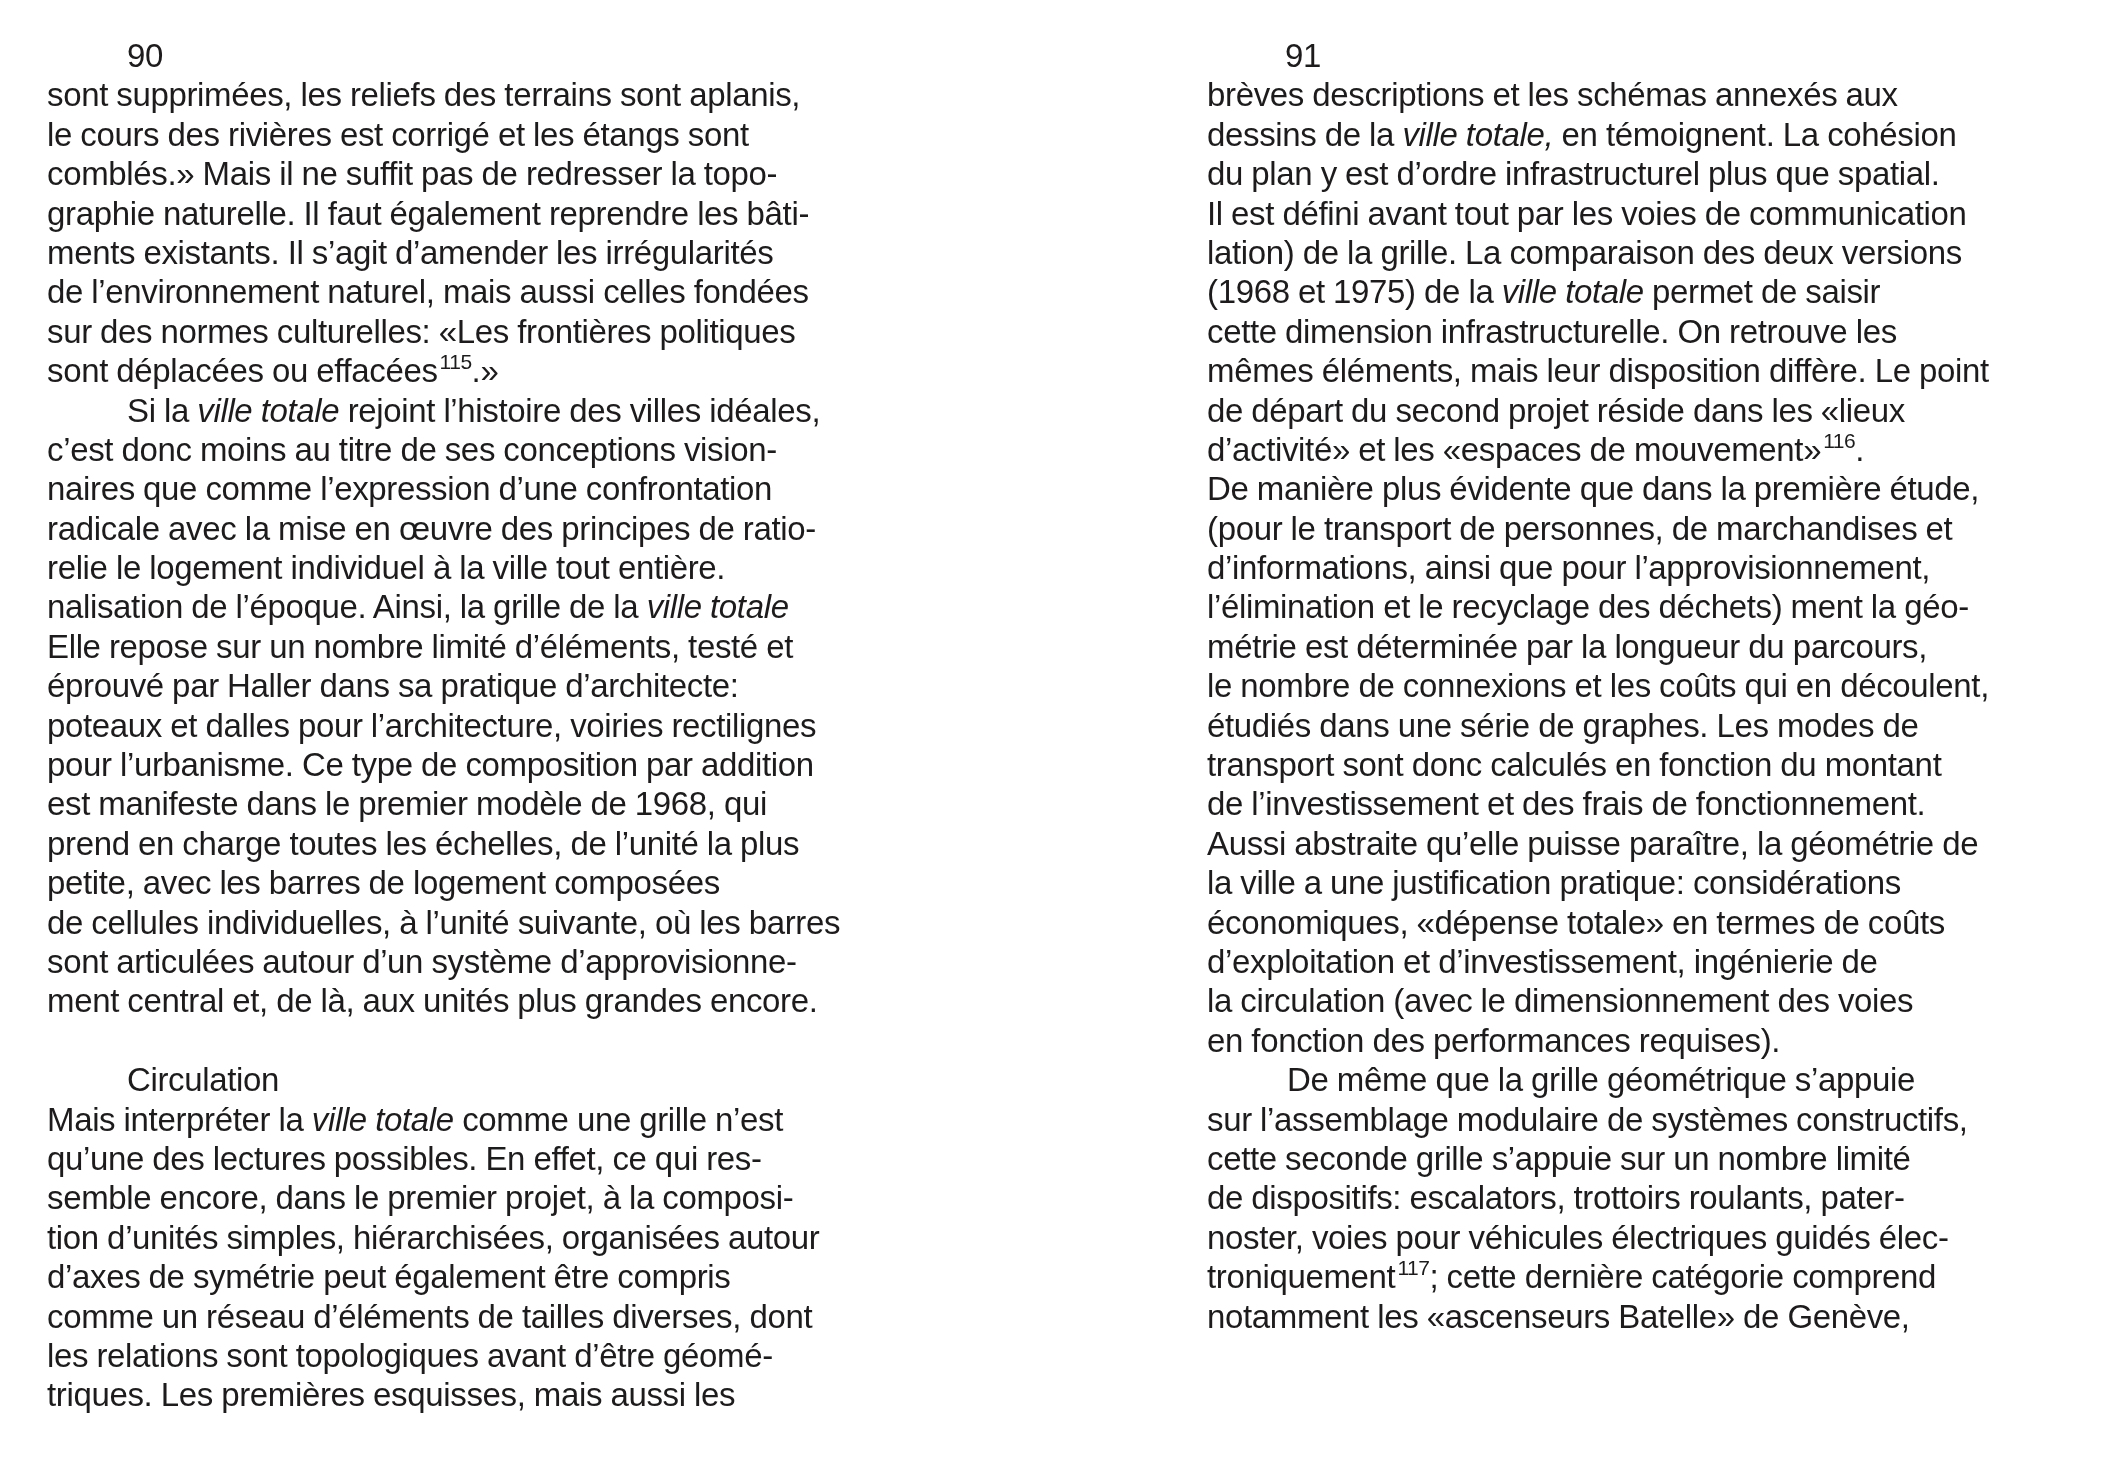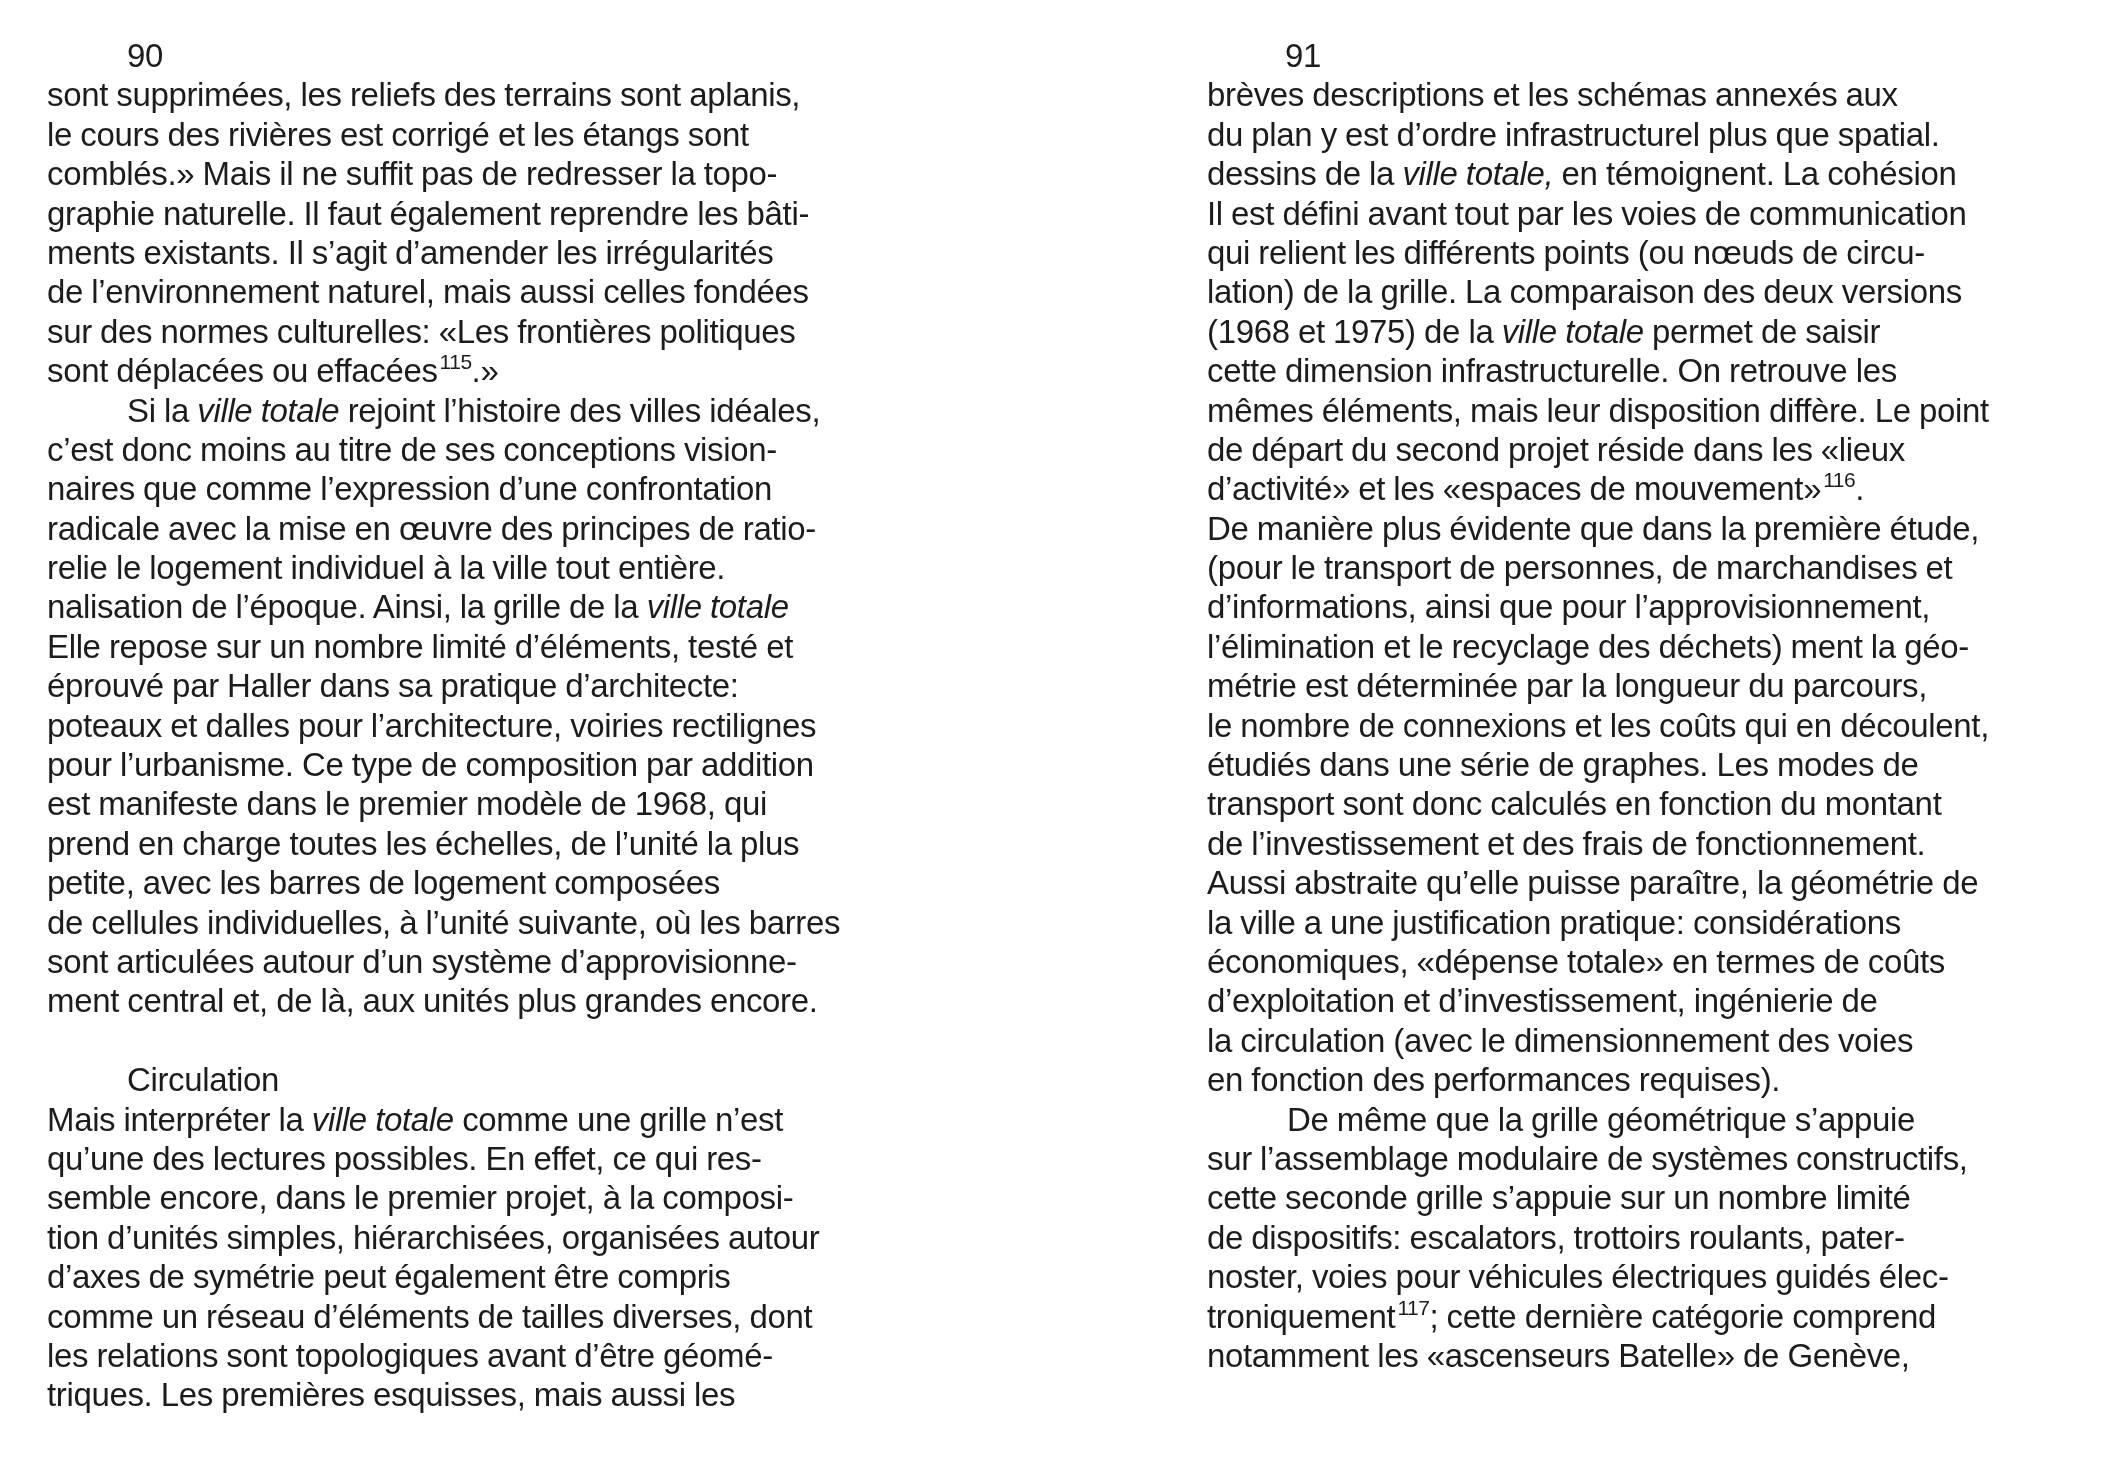--- a/index.html
+++ b/index.html
@@ -83,24 +83,23 @@
       <div class="row"><span>comme un réseau d’éléments de tailles diverses, dont</span></div>
       <div class="row"><span>les relations sont topologiques avant d’être géomé-</span></div>
       <div class="row"><span>triques. Les premières esquisses, mais aussi les</span></div>
     </div>
 </div>
 
 <div class="page page-right">
   <div class="row page-number">91</div>
   <div class="lines">
       <div class="row"><span>brèves descriptions et les schémas annexés aux</span></div>
+      <div class="row"><span>dessins de la </span><span class="it">ville totale,</span><span> en témoignent. La cohésion</span></div>
       <div class="row"><span>du plan y est d’ordre infrastructurel plus que spatial.</span></div>
-      <div class="row"><span>dessins de la </span><span class="it">ville totale,</span><span> en témoignent. La cohésion</span></div>
       <div class="row"><span>Il est défini avant tout par les voies de communication</span></div>
-      <div class="row"><span>qui relient les différents points (ou nœuds de circu-</span></div>
       <div class="row"><span>lation) de la grille. La comparaison des deux versions</span></div>
       <div class="row"><span>(1968 et 1975) de la </span><span class="it">ville totale</span><span> permet de saisir</span></div>
       <div class="row"><span>cette dimension infrastructurelle. On retrouve les</span></div>
       <div class="row"><span>mêmes éléments, mais leur disposition diffère. Le point</span></div>
       <div class="row"><span>de départ du second projet réside dans les «lieux</span></div>
       <div class="row"><span>d’activité» et les «espaces de mouvement»</span><sup>116</sup><span>.</span></div>
       <div class="row"><span>De manière plus évidente que dans la première étude,</span></div>
       <div class="row"><span>(pour le transport de personnes, de marchandises et</span></div>
       <div class="row"><span>d’informations, ainsi que pour l’approvisionnement,</span></div>
       <div class="row"><span>l’élimination et le recyclage des déchets) ment la géo-</span></div>

